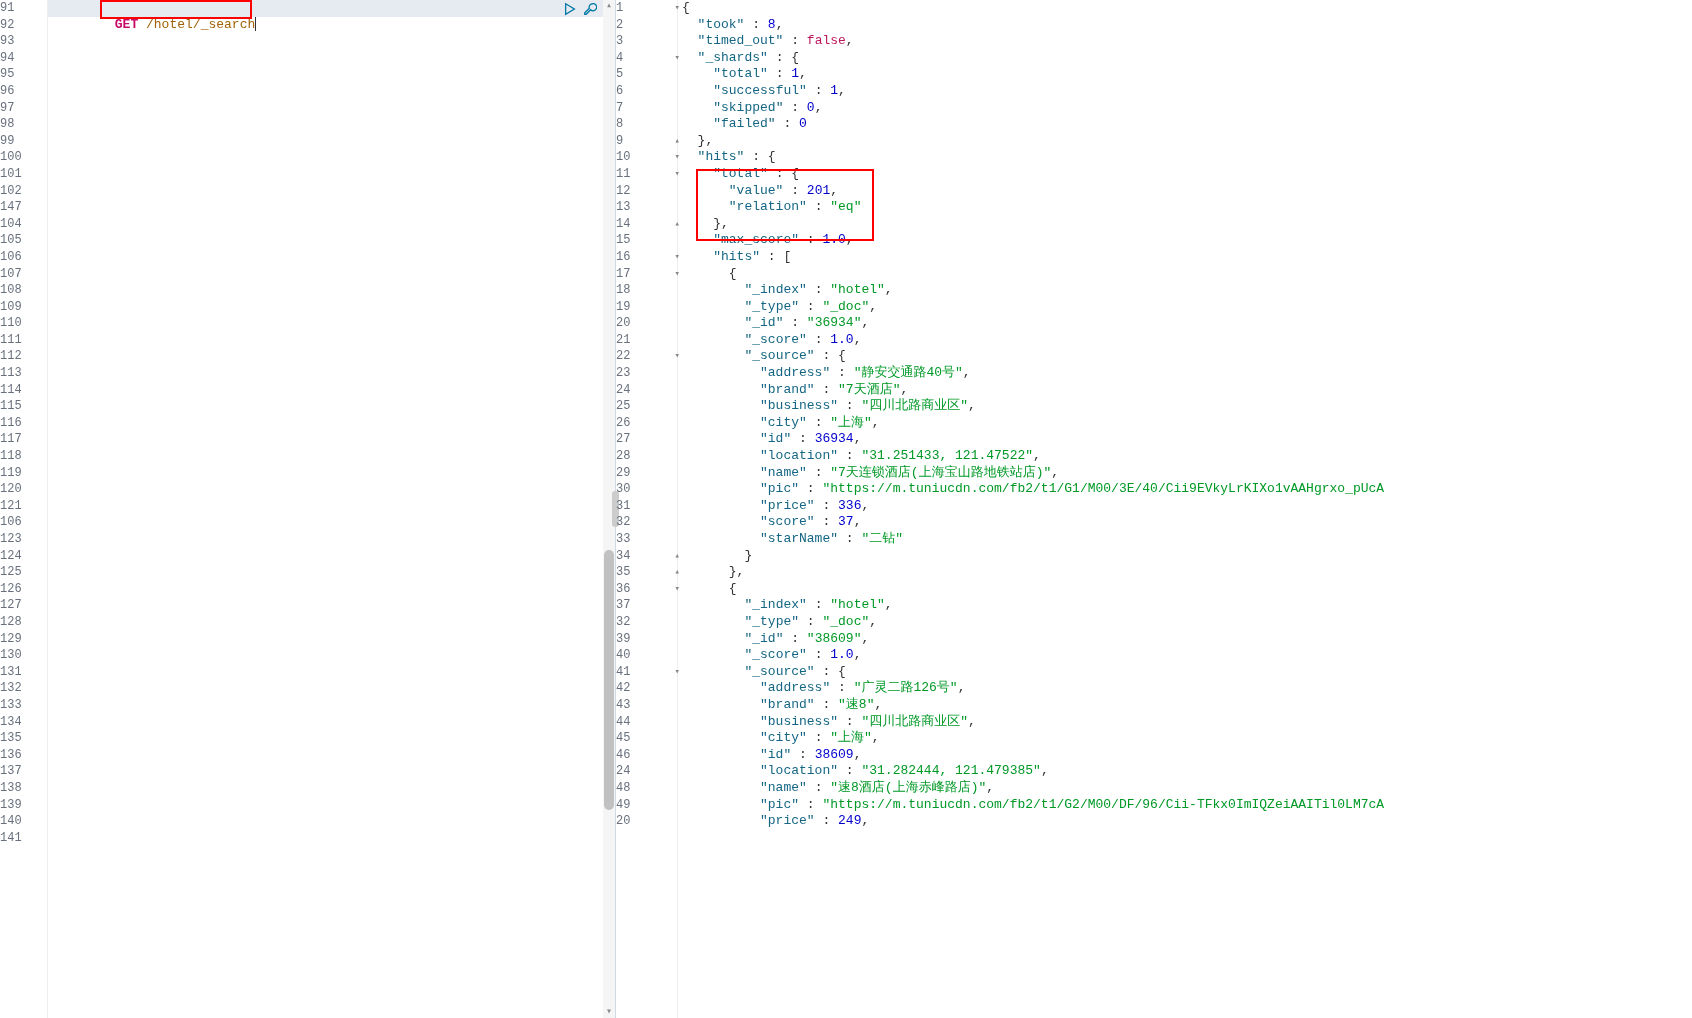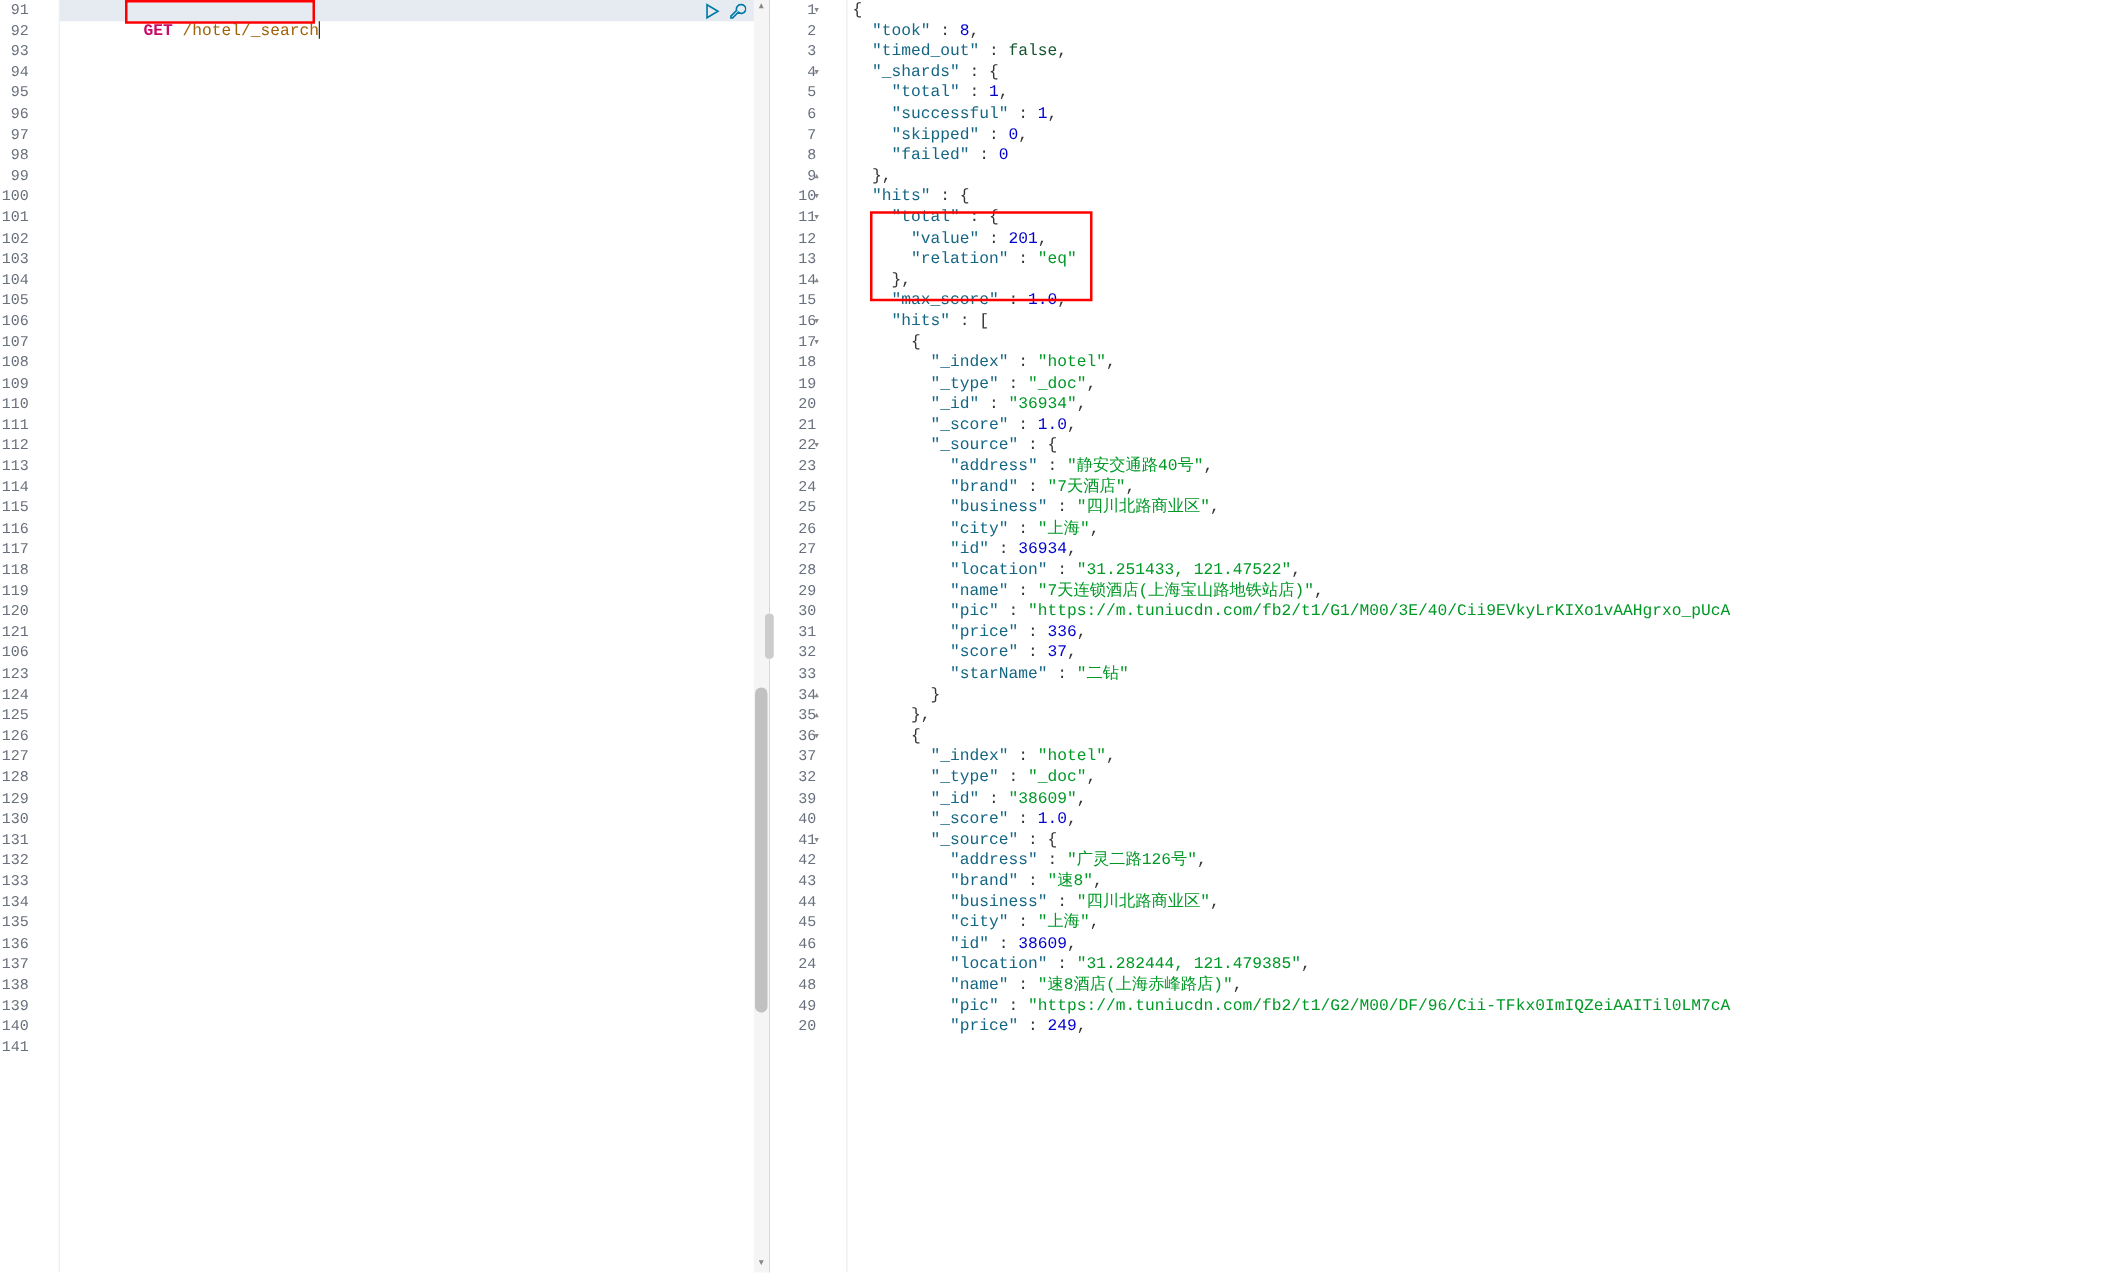--- a/index.html
+++ b/index.html
@@ -22,22 +22,21 @@
       border-right: 1px solid #d3dae6;
       position: relative;
     }
     .right-panel {
       flex: 1;
       width: 1076px;
     }
     .gutter {
       width: 48px;
       background: #fff;
-      text-align: right;
-      padding-right: 24px;
+      padding-right: 0;
       color: #69707d;
       font-size: 12px;
       border-right: 1px solid #eee;
       user-select: none;
     }
     .right-panel .gutter {
       width: 62px;
     }
     .gutter-line {
       height: 16.6px;
@@ -63,21 +62,21 @@
     }
     .highlight-line {
       background: #e6ebf2;
     }
     .method { color: #c80a68; font-weight: bold; margin-left: 16px; }
     .path { color: #a16207; }
     .punct { color: #333; }
     .key { color: #146684; }
     .string { color: #009926; }
     .number { color: #0000cd; }
-    .boolean { color: #14532d; }
+    .boolean { color: #be185d; }
     .red-box-left {
       position: absolute;
       top: 0px;
       left: 52px;
       width: 152px;
       height: 19px;
       border: 2px solid red;
       pointer-events: none;
     }
     .red-box-right {
@@ -146,21 +145,21 @@
       <div class="gutter-line">93</div>
       <div class="gutter-line">94</div>
       <div class="gutter-line">95</div>
       <div class="gutter-line">96</div>
       <div class="gutter-line">97</div>
       <div class="gutter-line">98</div>
       <div class="gutter-line">99</div>
       <div class="gutter-line">100</div>
       <div class="gutter-line">101</div>
       <div class="gutter-line">102</div>
-      <div class="gutter-line">103</div>
+      <div class="gutter-line">147</div>
       <div class="gutter-line">104</div>
       <div class="gutter-line">105</div>
       <div class="gutter-line">106</div>
       <div class="gutter-line">107</div>
       <div class="gutter-line">108</div>
       <div class="gutter-line">109</div>
       <div class="gutter-line">110</div>
       <div class="gutter-line">111</div>
       <div class="gutter-line">112</div>
       <div class="gutter-line">113</div>

